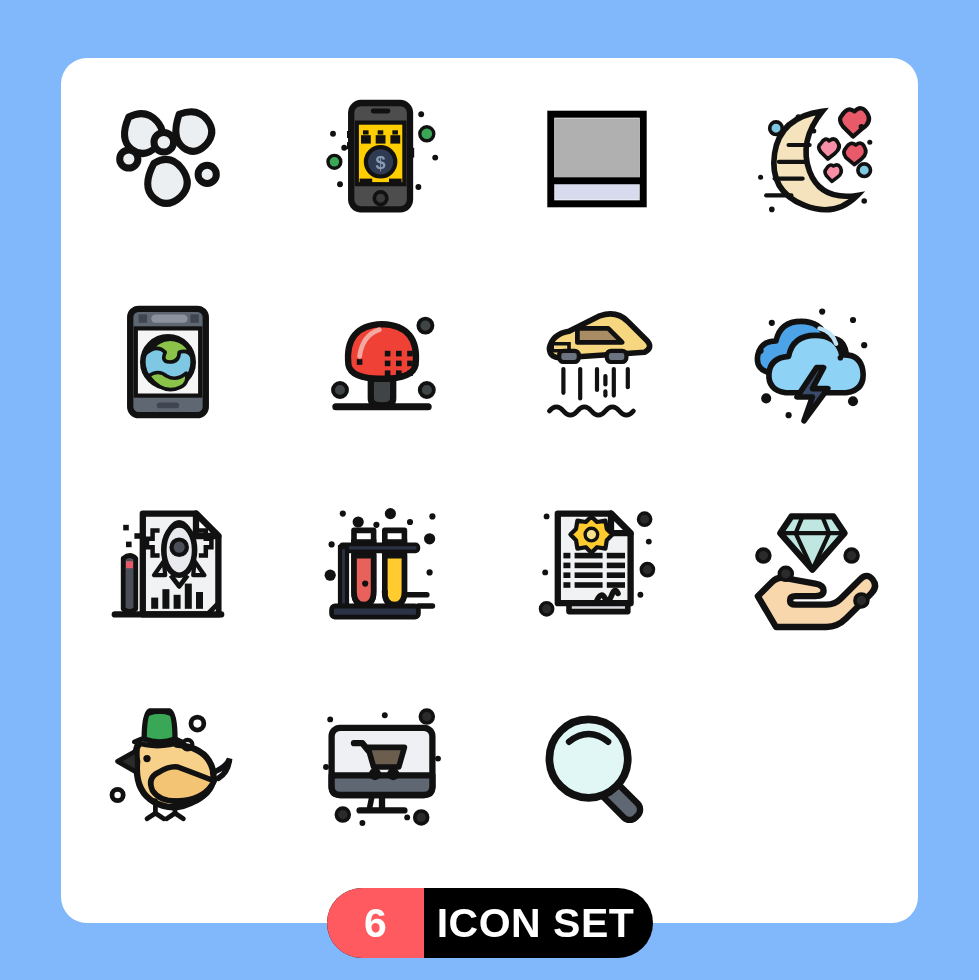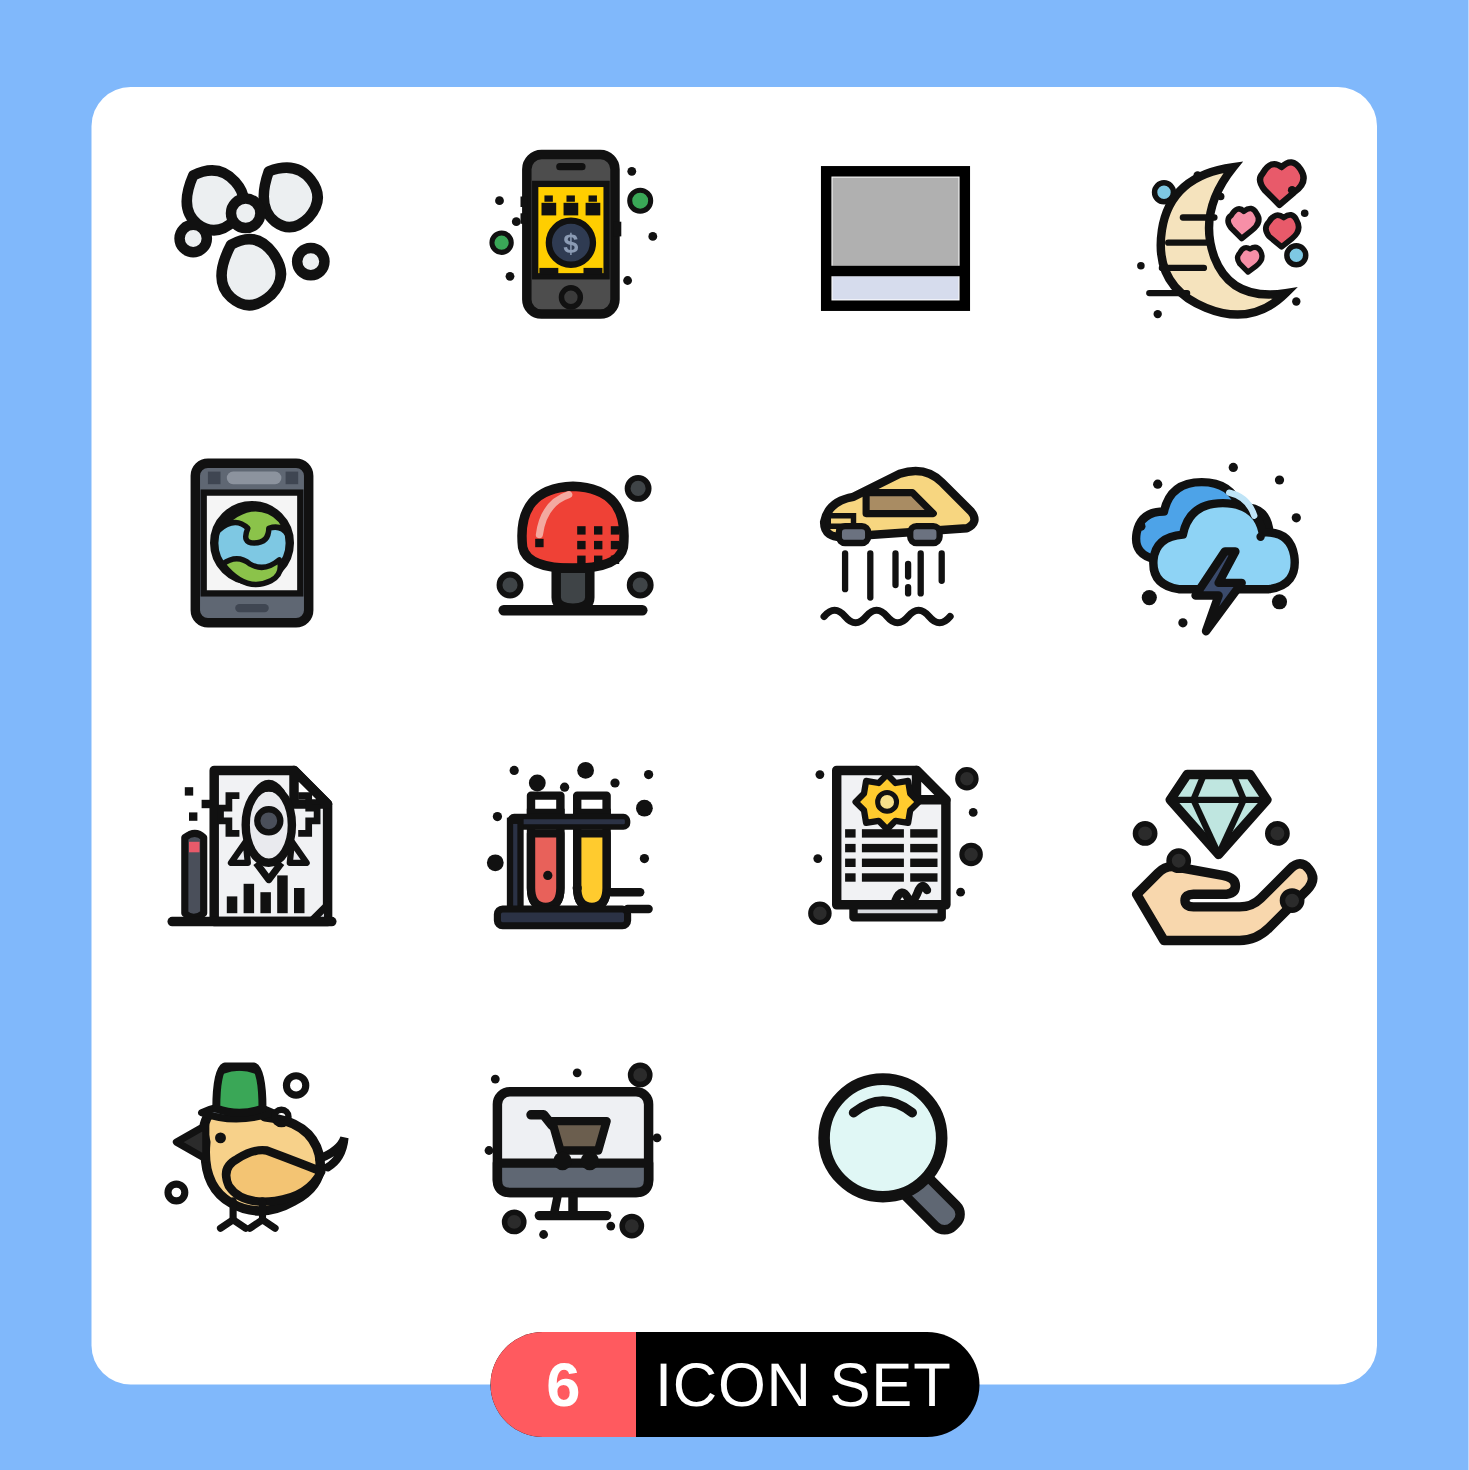--- a/index.html
+++ b/index.html
@@ -63,21 +63,21 @@
     font-weight: bold;
     display: flex;
     align-items: center;
     justify-content: center;
     letter-spacing: 0px;
   }
   #badge-label {
     flex: 1;
     color: #ffffff;
     font-size: 41px;
-    font-weight: normal;
+    font-weight: bold;
     display: flex;
     align-items: center;
     justify-content: center;
     letter-spacing: 0.5px;
     padding-right: 6px;
   }
 </style>
 </head>
 <body>
 

